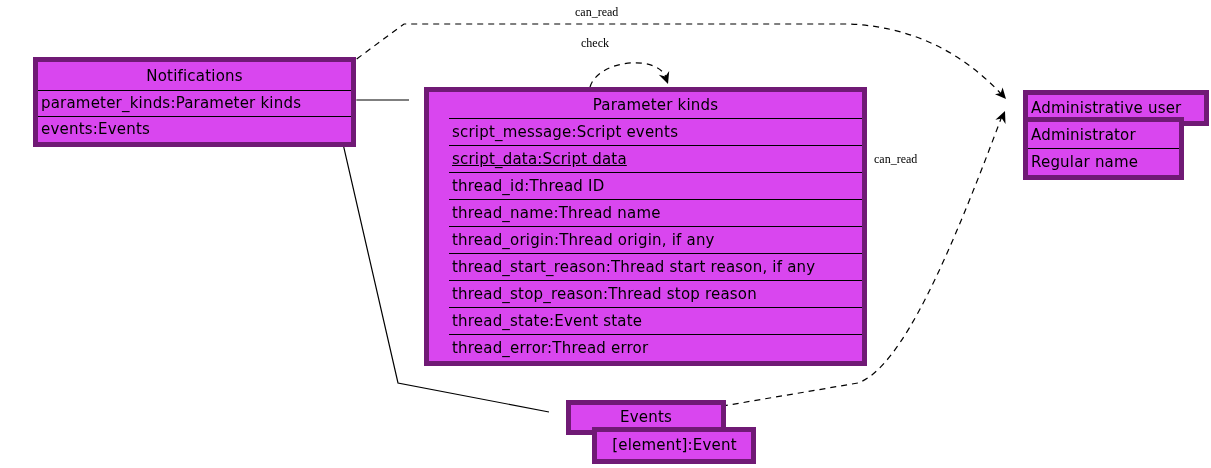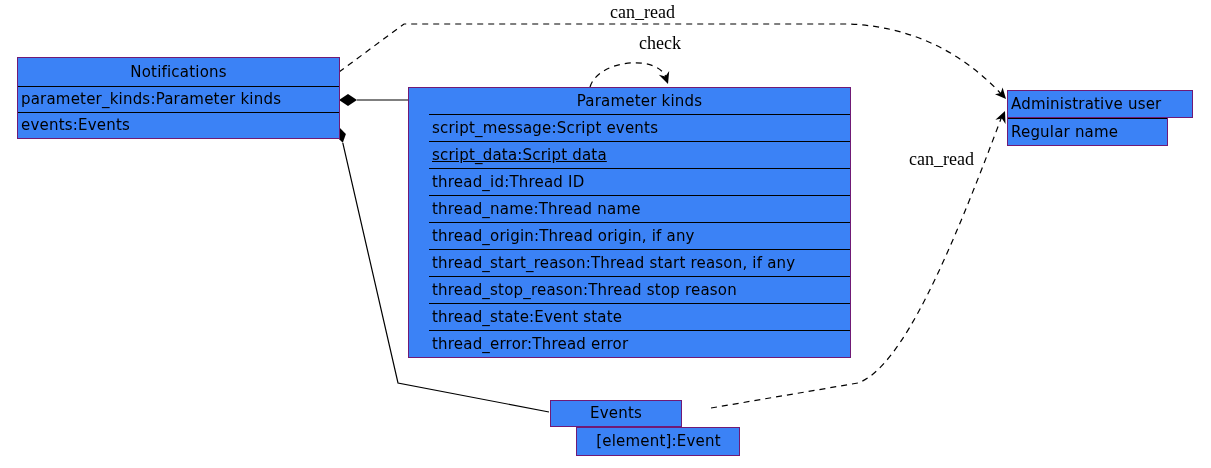--- a/index.html
+++ b/index.html
@@ -6,47 +6,48 @@
   #canvas{
     position:relative;
     width:1211px;height:468px;
     background:#ffffff;
     font-family:"DejaVu Sans","Liberation Sans",sans-serif;
     color:#000;
     overflow:hidden;
   }
   .node{
     position:absolute;
-    border:1px solid #701a75;
-    background:#3b82f6;
+    border:5px solid #701a75;
+    background:#d946ef;
     box-sizing:border-box;
     font-size:15px;
     letter-spacing:0.2px;
     white-space:nowrap;
+    margin-left:16px;
   }
   .node-title{
     text-align:center;
     overflow:hidden;
   }
   .node-row{
     border-top:1px solid #000;
     padding-left:3px;
     padding-right:2px;
     overflow:hidden;
   }
   .first-row{border-top:none;}
   svg.edges{
     position:absolute;left:0;top:0;width:1211px;height:468px;
     pointer-events:none;
   }
   .edge-label{
     position:absolute;
     font-family:"Liberation Serif","DejaVu Serif",serif;
-    font-size:18px;
-    text-align:right;
+    font-size:12px;
+    text-align:left;
     width:100px;
     line-height:18px;
   }
 </style>
 </head>
 <body>
 
 <div id="canvas">
 
   <svg class="edges" viewBox="0 0 1211 468">
@@ -93,24 +94,25 @@
     <div class="node-row" style="height:26px;line-height:26px;">thread_start_reason:Thread start reason, if any</div>
     <div class="node-row" style="height:26px;line-height:26px;">thread_stop_reason:Thread stop reason</div>
     <div class="node-row" style="height:26px;line-height:26px;">thread_state:Event state</div>
     <div class="node-row" style="height:26px;line-height:26px;">thread_error:Thread error</div>
   </div>
 
   <div class="node" style="left:1007px;top:90px;width:186px;">
     <div class="node-title first-row" style="height:26px;line-height:26px;text-align:left;padding-left:3px;">Administrative user</div>
   </div>
   <div class="node" style="left:1007px;top:117px;width:161px;">
+    <div class="node-row first-row" style="height:26px;line-height:26px;">Administrator</div>
     <div class="node-row" style="height:26px;line-height:26px;">Regular name</div>
   </div>
 
-  <div class="node" style="left:550px;top:400px;width:132px;">
+  <div class="node" style="left:550px;top:400px;width:160px;">
     <div class="node-title first-row" style="height:25px;line-height:25px;">Events</div>
   </div>
   <div class="node" style="left:576px;top:427px;width:164px;">
     <div class="node-row first-row" style="height:27px;line-height:27px;text-align:center;">[element]:Event</div>
   </div>
 
   <div class="edge-label" style="left:575px;top:3px;">can_read</div>
   <div class="edge-label" style="left:581px;top:34px;">check</div>
   <div class="edge-label" style="left:874px;top:150px;">can_read</div>
 

